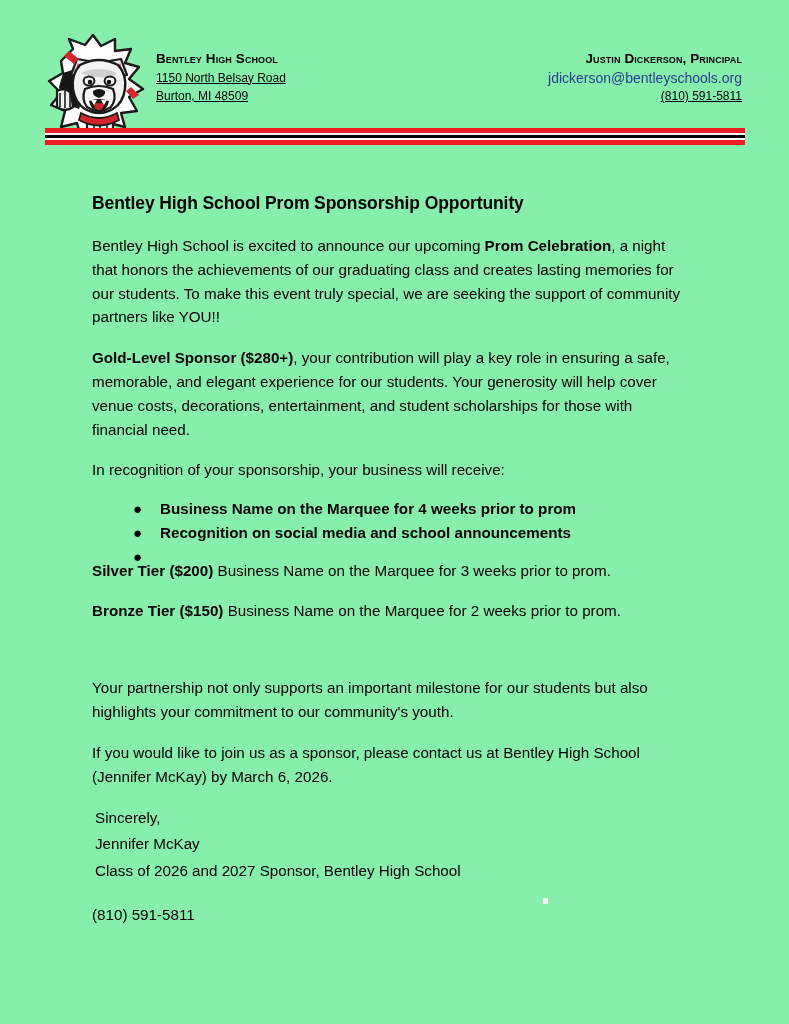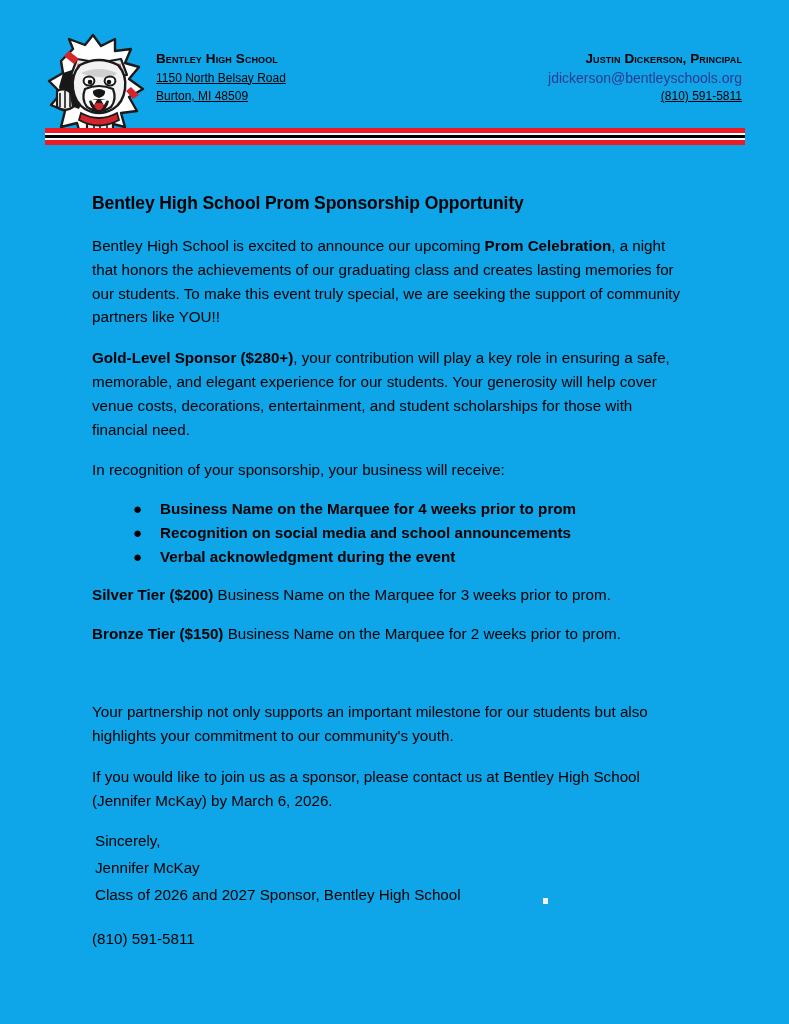--- a/index.html
+++ b/index.html
@@ -9,21 +9,21 @@
     background: #ffffff;
   }
   body {
     font-family: "Liberation Sans", sans-serif;
     color: #000000;
   }
   .page {
     position: relative;
     width: 789px;
     height: 1024px;
-    background: #0ea5e9;
+    background: #86efac;
     overflow: hidden;
     margin: 0 auto;
   }
 
   
   .letterhead {
     position: absolute;
     left: 0;
     top: 0;
     width: 789px;
@@ -246,21 +246,21 @@
     <p class="para tight">In recognition of your sponsorship, your business will receive:</p>
 
     <ul class="perks">
       <li>
         <span class="dot">●</span><span>Business Name</span><span class="rest"> on the Marquee for 4 weeks prior to prom</span>
       </li>
       <li>
         <span class="dot">●</span><span>Recognition on social media and school announcements</span><span class="rest"></span>
       </li>
       <li>
-        <span class="dot">●</span><span>Verbal acknowledgment during the event</span><span class="rest"></span>
+        <span class="dot">●</span><span class="rest"></span>
       </li>
     </ul>
 
     <p class="tier"><b>Silver Tier ($200)</b><span> Business Name on the Marquee for 3 weeks prior to prom.</span></p>
 
     <p class="tier"><b>Bronze Tier ($150)</b><span> Business Name on the Marquee for 2 weeks prior to prom.</span></p>
 
     <div class="gap-block"></div>
 
     <p class="para">Your partnership not only supports an important milestone for our students but also highlights your commitment to our community's youth.</p>

